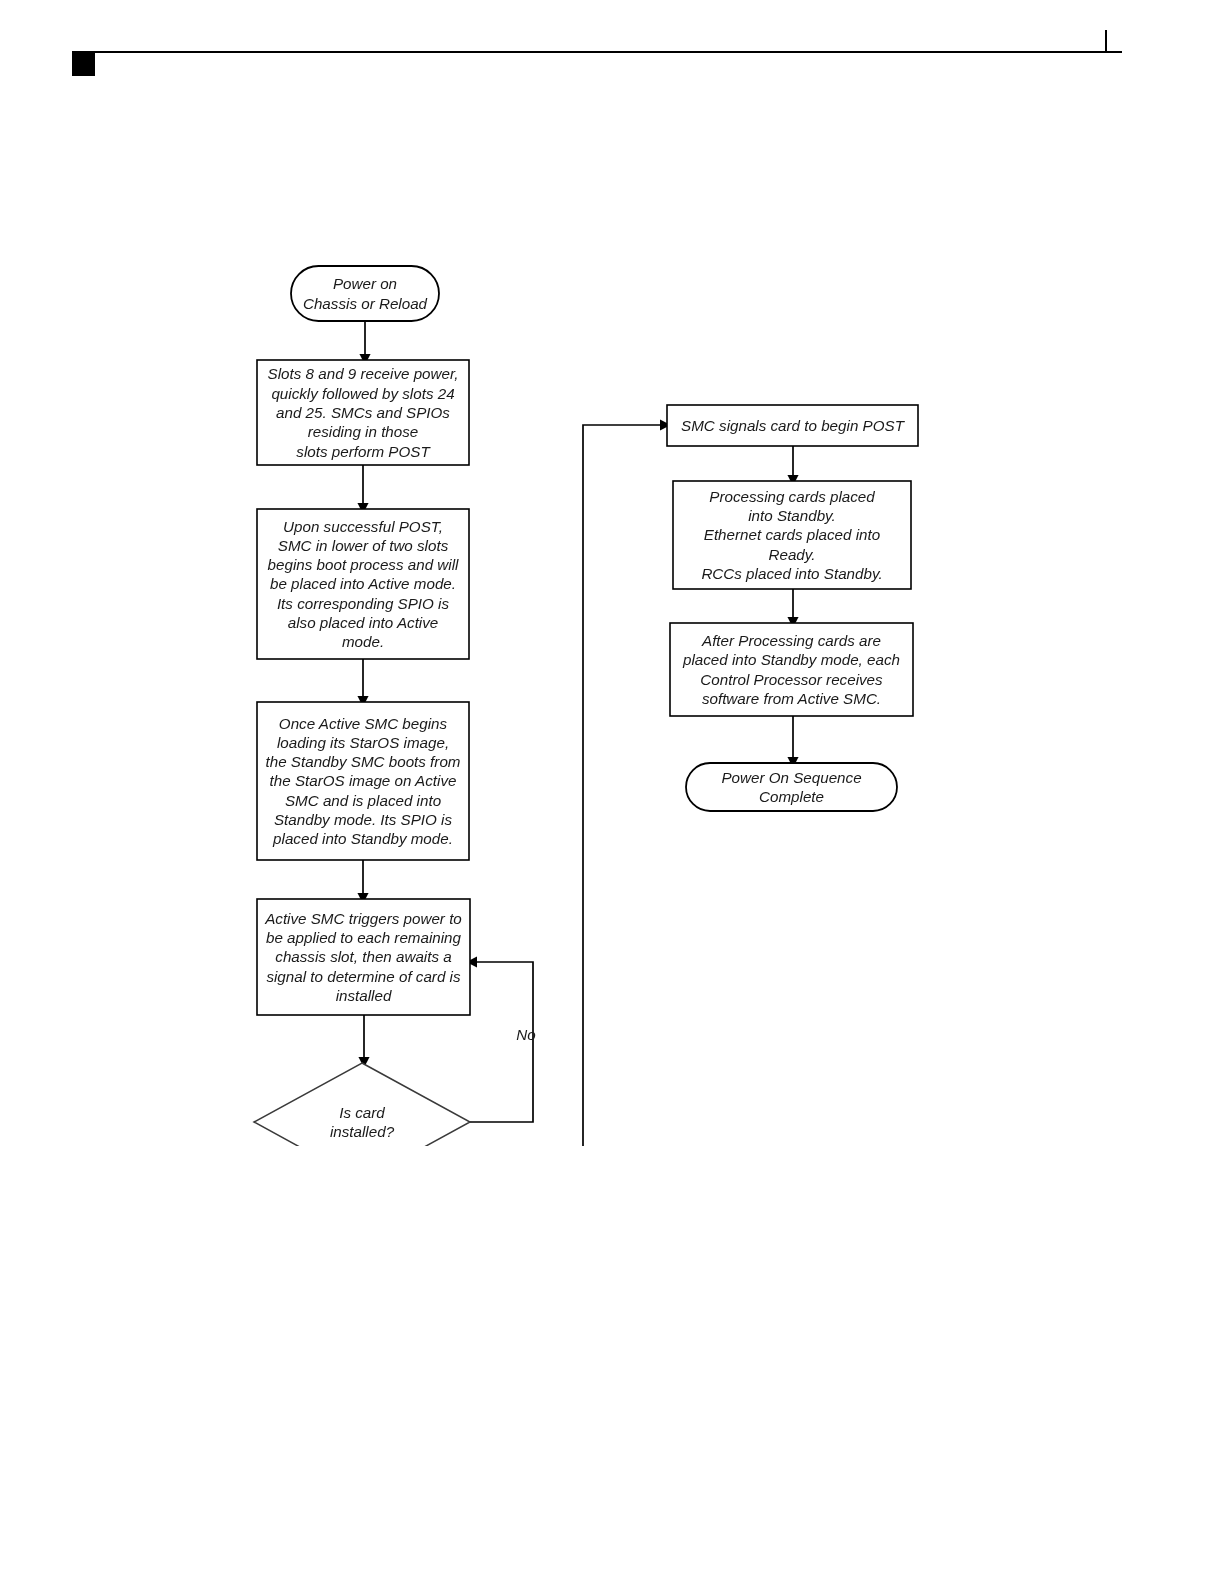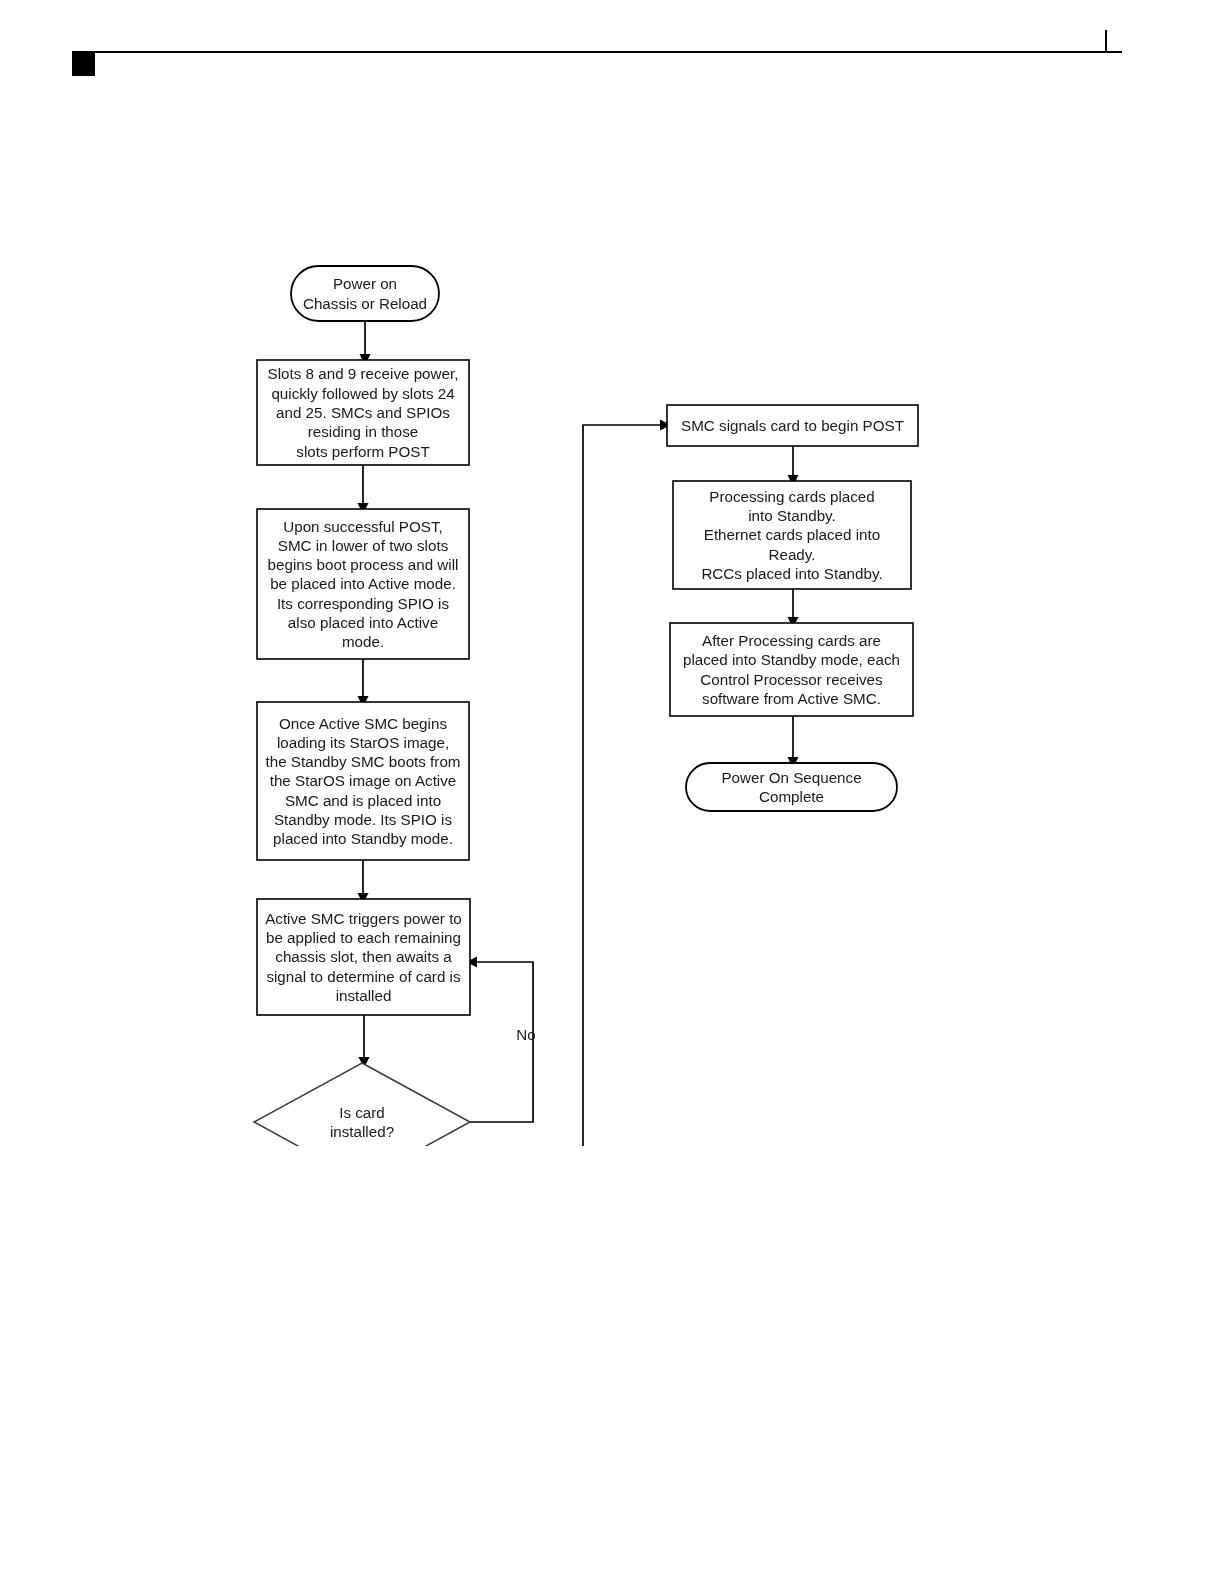--- a/index.html
+++ b/index.html
@@ -11,20 +11,21 @@
   body {
     font-family: "Liberation Sans", sans-serif;
     color: #000000;
   }
   #page {
     position: relative;
     width: 1225px;
     height: 1146px;
     background: #ffffff;
     overflow: hidden;
+    font-style: italic;
   }
   
   .hdr-rule {
     position: absolute;
     left: 72px;
     top: 51px;
     width: 1050px;
     height: 2px;
     background: #000000;
   }

